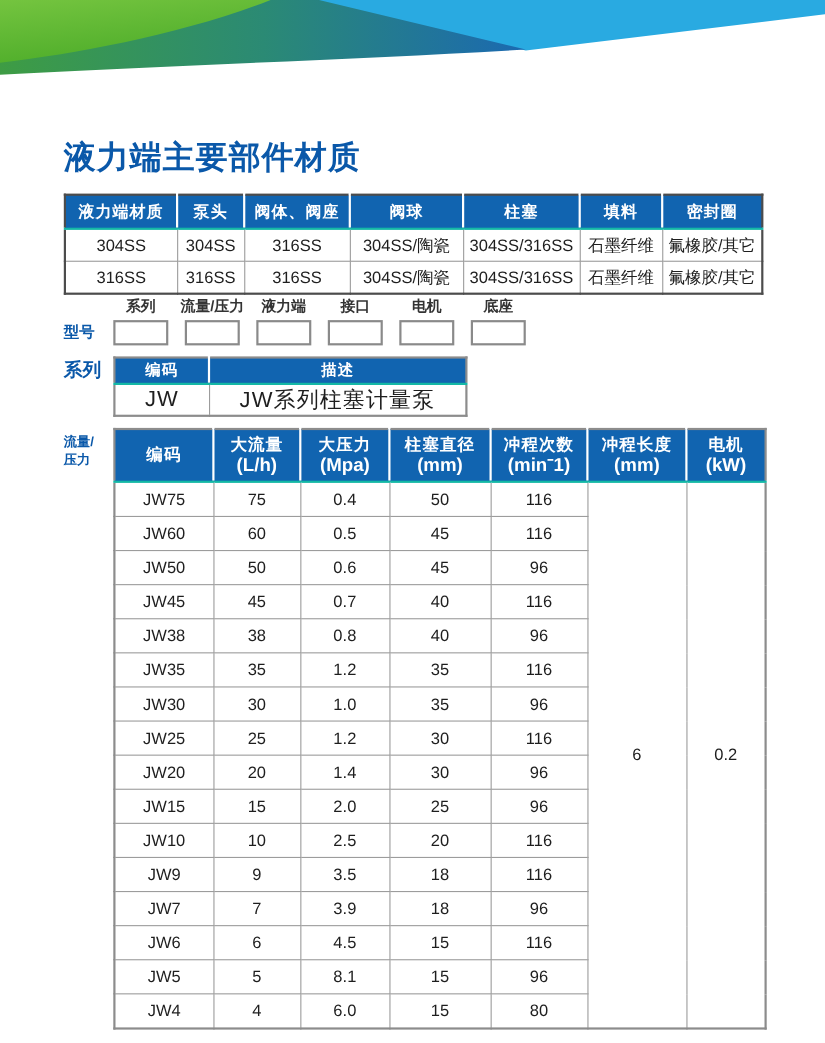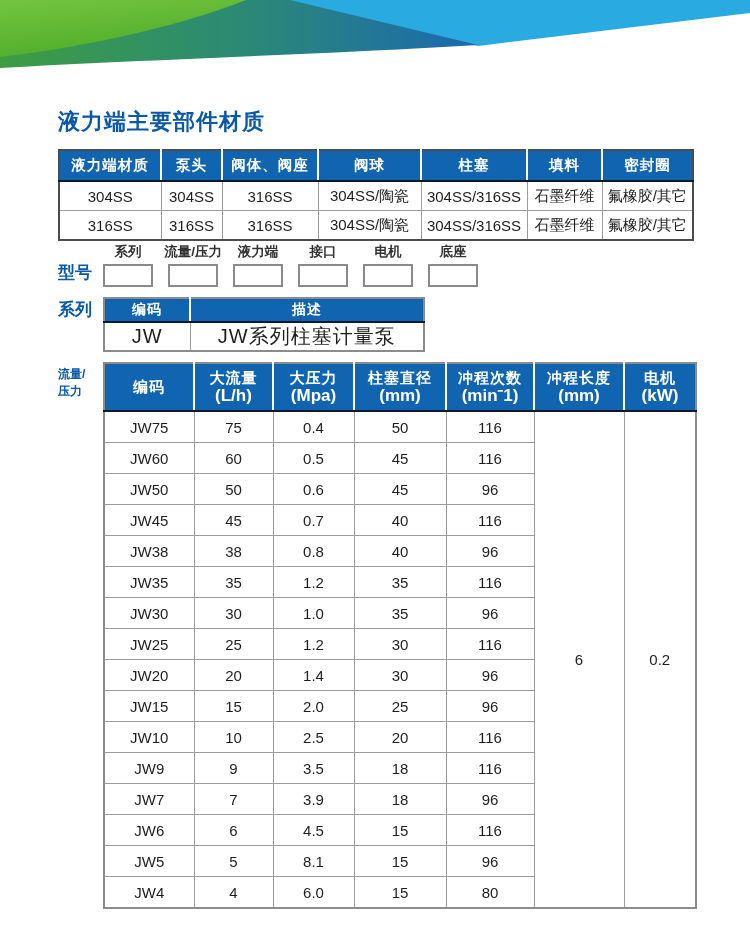--- a/index.html
+++ b/index.html
@@ -8,54 +8,54 @@
     width:750px;height:948px;
     background:#fff;
     overflow:hidden;
     font-family:"Liberation Sans", sans-serif;
     color:#222;
   }
   .banner{display:block;width:750px;height:100px;}
   .content{padding:0 58px;}
 
   .sec-title{
-    margin:7px 0 12px 0;
-    font-size:22px;
+    margin:24px 0 12px 0;
+    font-size:29px;
     font-weight:bold;
     letter-spacing:1px;
     color:var(--accent_blue,#0a58a9);
   }
   .sec-title.second{margin-top:13px;margin-bottom:10px;}
 
   table.t{border-collapse:collapse;table-layout:fixed;background:#fff;}
   table.t th{
     background:var(--header_blue,#1164b0);
     color:#fff;font-weight:bold;text-align:center;
     padding:0;
   }
   table.t th + th{border-left:2px solid #fff;}
-  table.t th{border-bottom:2px solid #0f172a;}
+  table.t th{border-bottom:2px solid #14b8a6;}
   table.t td{
     border:1px solid #9c9c9c;
     text-align:center;vertical-align:middle;
     color:#1e1e1e;
     padding:0;
   }
 
   .mat{width:634px;border:2px solid #4c4c4c;}
   .mat th{height:29px;font-size:14.5px;letter-spacing:1px;}
   .mat td{height:28px;font-size:15px;}
 
   .model-row{display:flex;align-items:flex-end;margin-top:2px;}
   .side-label{
     width:45px;flex:0 0 45px;
     color:var(--accent_blue,#0a58a9);
     font-weight:bold;
   }
-  .model-row .side-label{font-size:17px;padding-bottom:3px;}
+  .model-row .side-label{font-size:14px;padding-bottom:3px;}
   .slots{display:flex;gap:15px;}
   .slot{width:50px;flex:0 0 50px;display:flex;flex-direction:column;align-items:center;}
   .slot-label{font-size:13.5px;font-weight:bold;color:#333;white-space:nowrap;margin-bottom:3px;}
   .slot-box{width:50px;height:23px;border:2px solid #8a8a8a;background:#fff;box-sizing:border-box;}
 
   .series-row{display:flex;align-items:flex-start;margin-top:10px;}
   .series-row .side-label{font-size:17px;padding-top:1px;}
   .series{width:320px;border:2px solid #8c8c8c;}
   .series th{height:22px;font-size:14px;letter-spacing:1px;}
   .series td{height:21px;font-size:20px;letter-spacing:1px;}

